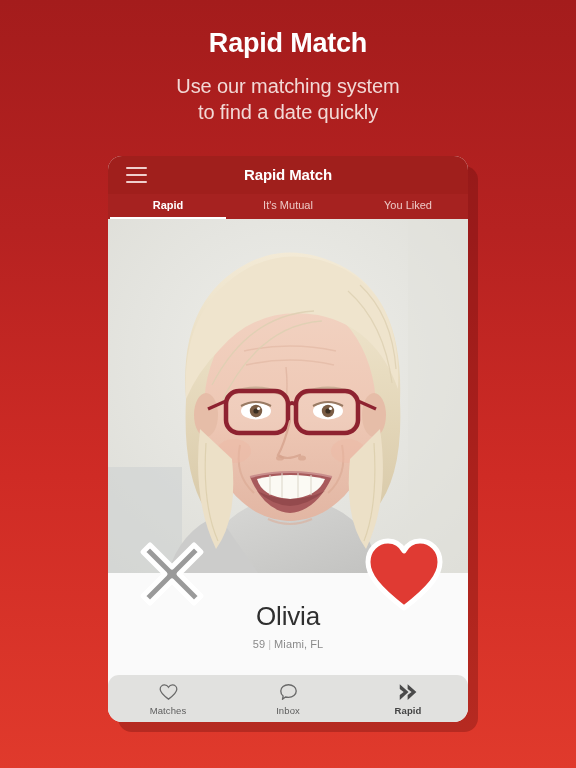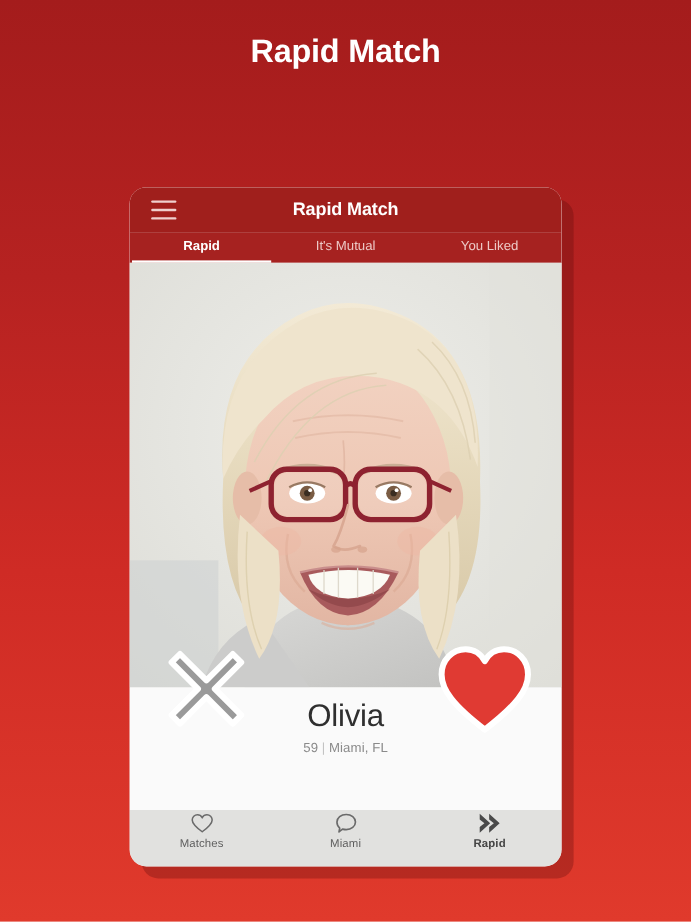--- a/index.html
+++ b/index.html
@@ -69,48 +69,50 @@
   
   .btn-x, .btn-heart {
     position:absolute; z-index:6;
   }
   .btn-x { left:22px; top:376px; width:84px; height:84px; }
   .btn-heart { right:22px; top:376px; width:84px; height:84px; }
 
   
   .info {
     position:relative; height:102px; background:#fafafa;
-    text-align:center; padding-top:8px;
+    text-align:center; padding-top:28px;
   }
   .info-name {
     font-size:26px; color:#2f2f2f; font-weight:400; letter-spacing:-0.2px;
   }
   .info-meta {
     font-size:11px; color:#8a8a8a; margin-top:6px; letter-spacing:0.1px;
   }
   .info-meta .sep { color:#c3c3c3; padding:0 3px; }
 
   
   .bottomnav {
     position:absolute; left:0; bottom:0; width:100%; height:47px;
-    background:#e1e1df; display:flex; 
+    background:#e1e1df; display:flex; align-items:center;border-radius:11px;
   }
   .navitem {
     flex:1; text-align:center; color:#5e5e5e;
   }
   .navicon { height:21px; display:flex; align-items:center; justify-content:center; }
   .navlabel { font-size:9.5px; margin-top:2px; letter-spacing:0.1px; }
   .navitem.active .navlabel { font-weight:bold; color:#444; }
 </style>
 </head>
 <body>
 
 <div class="promo">
   <div class="promo-title">Rapid Match</div>
   <div class="promo-sub">
+    <div>Use our matching system</div>
+    <div>to find a date quickly</div>
   </div>
 </div>
 
 <div class="phone">
 
   <div class="appbar">
     <div class="hamburger">
       <span></span>
       <span></span>
       <span></span>
@@ -265,21 +267,21 @@
       <div class="navlabel">Matches</div>
     </div>
 
 
     <div class="navitem">
       <div class="navicon">
         <svg width="19" height="18" viewBox="0 0 22 21">
           <path d="M11 2 C16 2 20 5.3 20 9.4 C20 13.5 16 16.8 11 16.8 C9.7 16.8 8.5 16.6 7.4 16.3 L4 19 L4.7 15.2 C2.9 13.8 2 11.7 2 9.4 C2 5.3 6 2 11 2 Z" fill="none" stroke="#6a6a6a" stroke-width="1.6" stroke-linejoin="round"></path>
         </svg>
       </div>
-      <div class="navlabel">Miami</div>
+      <div class="navlabel">Inbox</div>
     </div>
 
     <div class="navitem active">
       <div class="navicon">
         <svg width="21" height="18" viewBox="0 0 24 20">
           <path d="M2 1 L12 10 L2 19 L2 13.5 L6.5 10 L2 6.5 Z" fill="#4a4a4a"></path>
           <path d="M11 1 L21 10 L11 19 L11 13.5 L15.5 10 L11 6.5 Z" fill="#4a4a4a"></path>
         </svg>
       </div>
       <div class="navlabel">Rapid</div>

